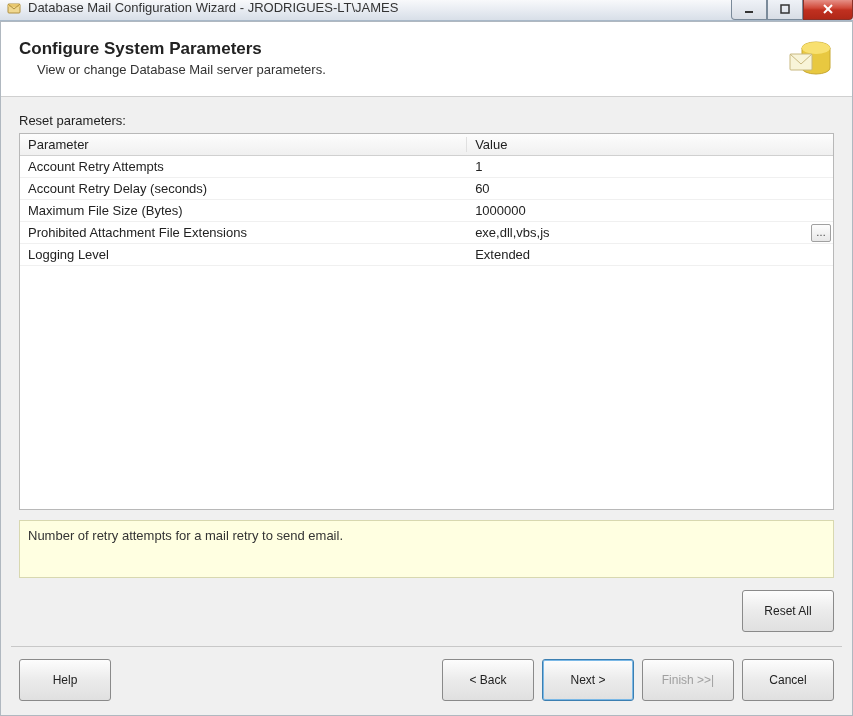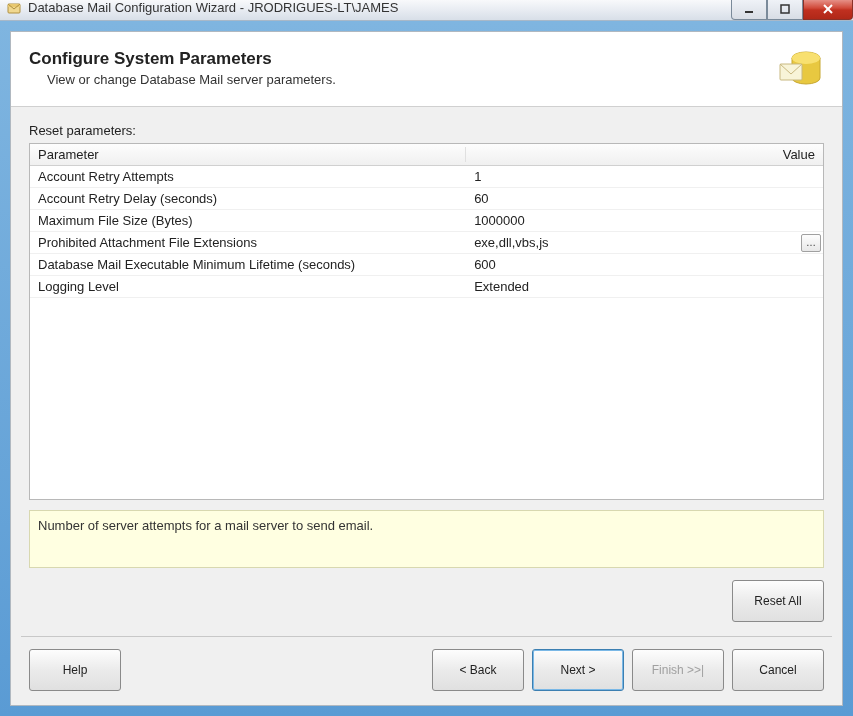--- a/index.html
+++ b/index.html
@@ -53,21 +53,21 @@
     .title-btn.close {
       width: 50px;
       background: linear-gradient(to bottom, #e89890 0%, #d14a3a 45%, #c03020 55%, #b02818 100%);
       border-color: #8a3028;
       border-radius: 0 0 4px 0;
     }
     .title-btn.close svg { stroke: #fff; }
     .title-btn.min { border-radius: 0 0 0 4px; }
     .outer-border {
       flex: 1;
-      padding: 10px;
+      padding: 0;
       background: linear-gradient(to bottom, #7fb5e0 0%, #5a9bd4 100%);
       display: flex;
     }
     .window-body {
       flex: 1;
       background: #f0f0f0;
       border: 1px solid #b0b8c0;
       display: flex;
       flex-direction: column;
     }
@@ -119,21 +119,21 @@
       border-bottom: 1px solid #d0d0d0;
       height: 22px;
       align-items: center;
     }
     .th {
       font-size: 13px;
       color: #222;
       padding: 0 8px;
     }
     .th.param { width: 55%; border-right: 1px solid #e0e0e0; }
-    .th.value { width: 45%; text-align: right; }
+    .th.value { width: 45%; }
     .tbody { flex: 1; overflow: auto; }
     .tr {
       display: flex;
       height: 22px;
       align-items: center;
       border-bottom: 1px solid #f0f0f0;
     }
     .td {
       font-size: 13px;
       color: #222;
@@ -290,35 +290,29 @@
               </div>
             </div>
             <div class="tr">
               <div class="td param">Prohibited Attachment File Extensions</div>
               <div class="td value">
                 <span>exe,dll,vbs,js</span>
                 <div class="ellipsis-btn">…</div>
               </div>
             </div>
             <div class="tr">
-              <div class="td param">Database Mail Executable Minimum Lifetime (seconds)</div>
-              <div class="td value">
-                <span>600</span>
-              </div>
-            </div>
-            <div class="tr">
               <div class="td param">Logging Level</div>
               <div class="td value">
                 <span>Extended</span>
               </div>
             </div>
           </div>
       </div>
 
-      <div class="hint">Number of server attempts for a mail server to send email.</div>
+      <div class="hint">Number of retry attempts for a mail retry to send email.</div>
 
       <div class="reset-row">
         <button class="btn">Reset All</button>
       </div>
     </div>
 
     <div class="separator"></div>
 
     <div class="footer">
       <button class="btn help">Help</button>

